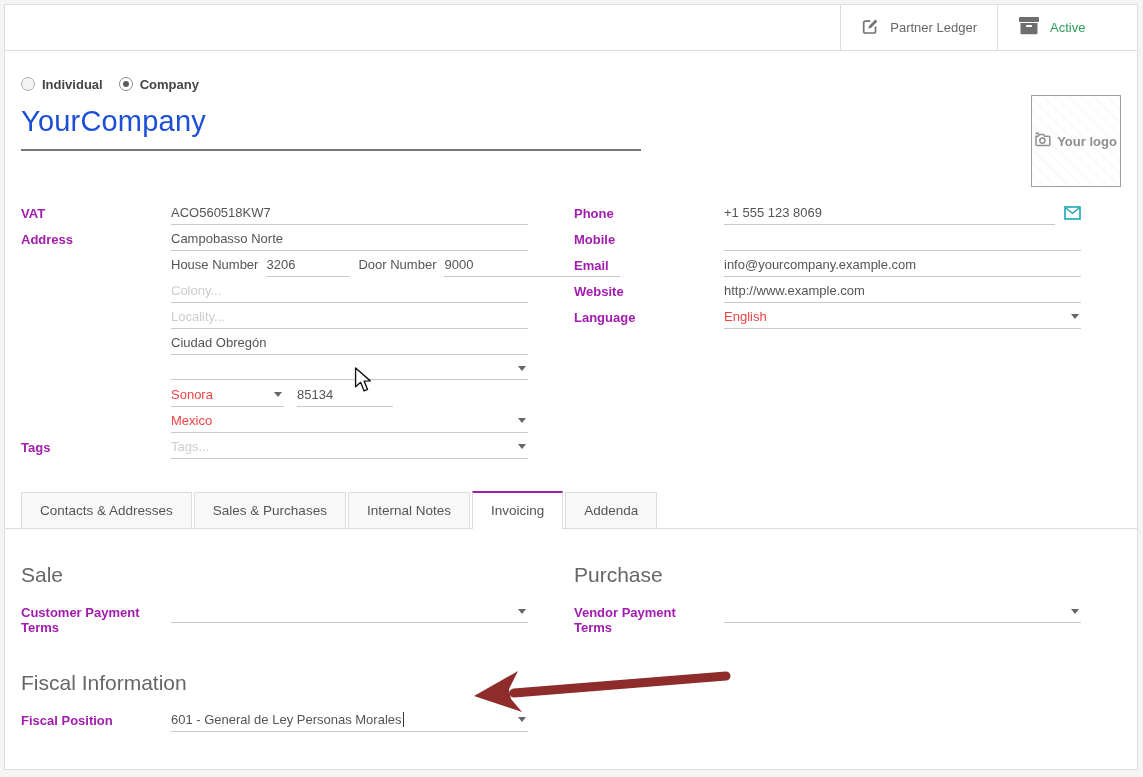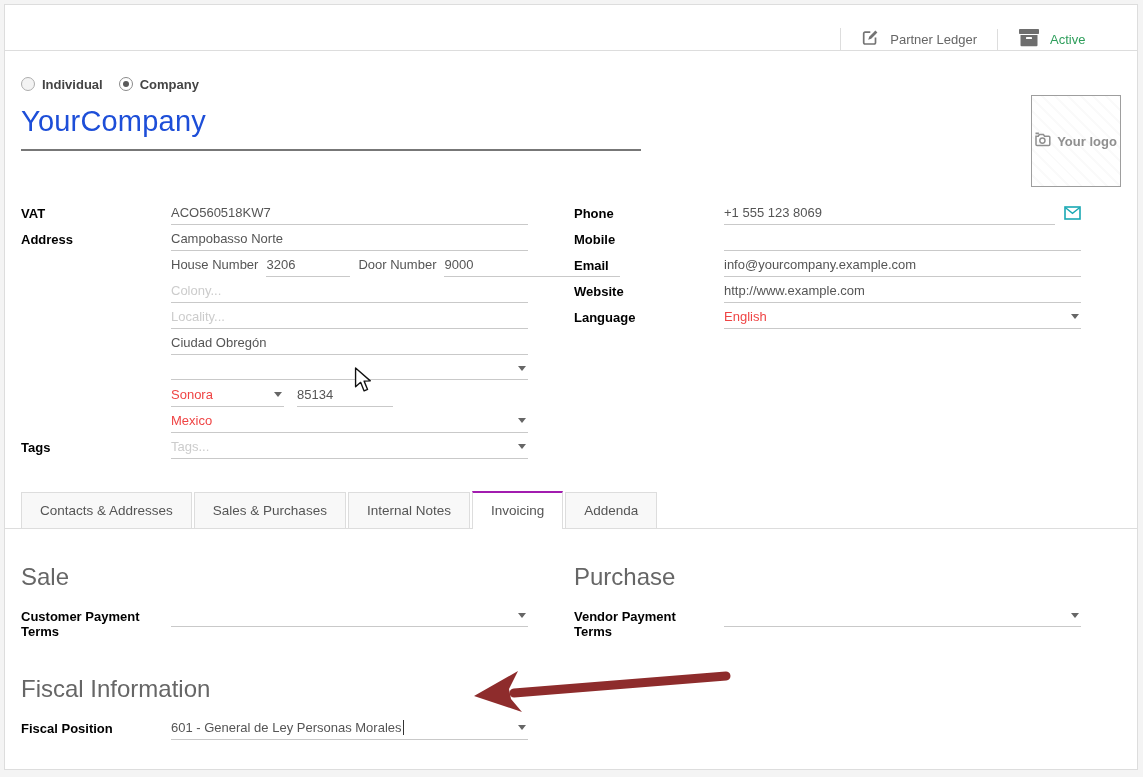--- a/index.html
+++ b/index.html
@@ -7,21 +7,21 @@
   body {
     background:#f4f4f4;
     font-family:"Liberation Sans","DejaVu Sans",sans-serif;
     font-size:13px; color:#555; position:relative; overflow:hidden;
   }
   .page {
     position:absolute; left:4px; top:4px; width:1134px; height:766px;
     background:#fff; border:1px solid #ddd;
   }
   
-  .statusbar { height:46px; border-bottom:1px solid #ddd; display:flex; justify-content:flex-end;align-items:flex-end; }
+  .statusbar { height:46px; border-bottom:1px solid #ddd; display:flex; justify-content:flex-end; }
   .sb-btn { display:flex; align-items:center; gap:10px; padding:0 20px; border-left:1px solid #ddd; color:#666; cursor:pointer; min-width:140px; }
   .sb-btn .lbl { font-size:13px; }
   .sb-btn.active-btn .lbl { color:#2e9e5b; }
   
   .sheet { padding:26px 16px 0 16px; position:relative; height:719px; }
   .radio-row { display:flex; gap:16px; align-items:center; }
   .radio-opt { display:flex; gap:7px; align-items:flex-start; cursor:pointer; }
   .radio-opt .lbl { font-weight:bold; color:#444; }
   .rb { width:14px; height:14px; border-radius:50%; border:1px solid #adadad; background:#f3f3f3; position:relative; }
   .rb.sel { border-color:#8b8b8b; background:#fff; }
@@ -30,21 +30,21 @@
   .title span { font-size:29px; color:#1d4ed8; letter-spacing:0.2px; }
   .logo-box {
     position:absolute; right:16px; top:44px; width:90px; height:92px;
     border:1px solid #9e9e9e; display:flex; align-items:center; justify-content:center; gap:5px;
     color:#8f8f8f; font-weight:bold;
     background:repeating-linear-gradient(45deg,#fff 0 7px,#fafafa 7px 9px);
   }
   
   .form-grid { display:grid; grid-template-columns:507px 507px; column-gap:46px; margin-top:52px; }
   .frow { display:flex; min-height:26px; align-items:flex-start; }
-  .flabel { width:150px; flex:none; font-weight:bold; color:#000000; padding-top:3px; }
+  .flabel { width:150px; flex:none; font-weight:bold; color:#a21caf; padding-top:3px; }
   .fvalue { flex:1; min-width:0; }
   input.fld {
     width:100%; border:none; border-bottom:1px solid #c9c9c9; background:transparent;
     font:13px "Liberation Sans","DejaVu Sans",sans-serif; color:#555; padding:2px 0 4px; outline:none;
   }
   input.fld::placeholder { color:#ccc; opacity:1; }
   .dd { display:flex; align-items:center; border-bottom:1px solid #c9c9c9; padding:2px 2px 4px 0; min-height:21px; cursor:pointer; }
   .dd .txt { flex:1; color:#ef4444; }
   .dd .txt.ph { color:#ccc; }
   .caret { width:0; height:0; border-left:4px solid transparent; border-right:4px solid transparent; border-top:5px solid #666; flex:none; }
@@ -55,21 +55,21 @@
   
   .tabs { margin:28px -16px 0 -16px; padding:0 16px; border-bottom:1px solid #ddd; display:flex; align-items:flex-end; }
   .tab {
     padding:10px 18px; background:#f8f8f8; border:1px solid #ddd; border-bottom:none;
     color:#555; font-size:13.5px; cursor:pointer; margin-right:2px; white-space:nowrap;
   }
   .tab.active {
     background:#fff; border-top:2px solid #a21caf; margin-bottom:-1px; padding-bottom:11px; position:relative;
   }
   .tabpane { padding-top:34px; }
-  .sec-h { font-size:24px; color:#666; font-weight:400; margin-bottom:15px; }
+  .sec-h { font-size:21px; color:#666; font-weight:400; margin-bottom:15px; }
   .fiscal { margin-top:36px; }
   .fiscal .frow { margin-top:15px; }
   .fposition { display:flex; align-items:center; padding:2px 2px 4px 0; border-bottom:1px solid #c9c9c9; }
   .fposition .txt { color:#555; }
   .tcaret { display:inline-block; width:1px; height:15px; background:#333; margin-left:1px; }
   .fposition .spacer { flex:1; }
   
   .overlay { position:absolute; pointer-events:none; }
 </style>
 </head>

